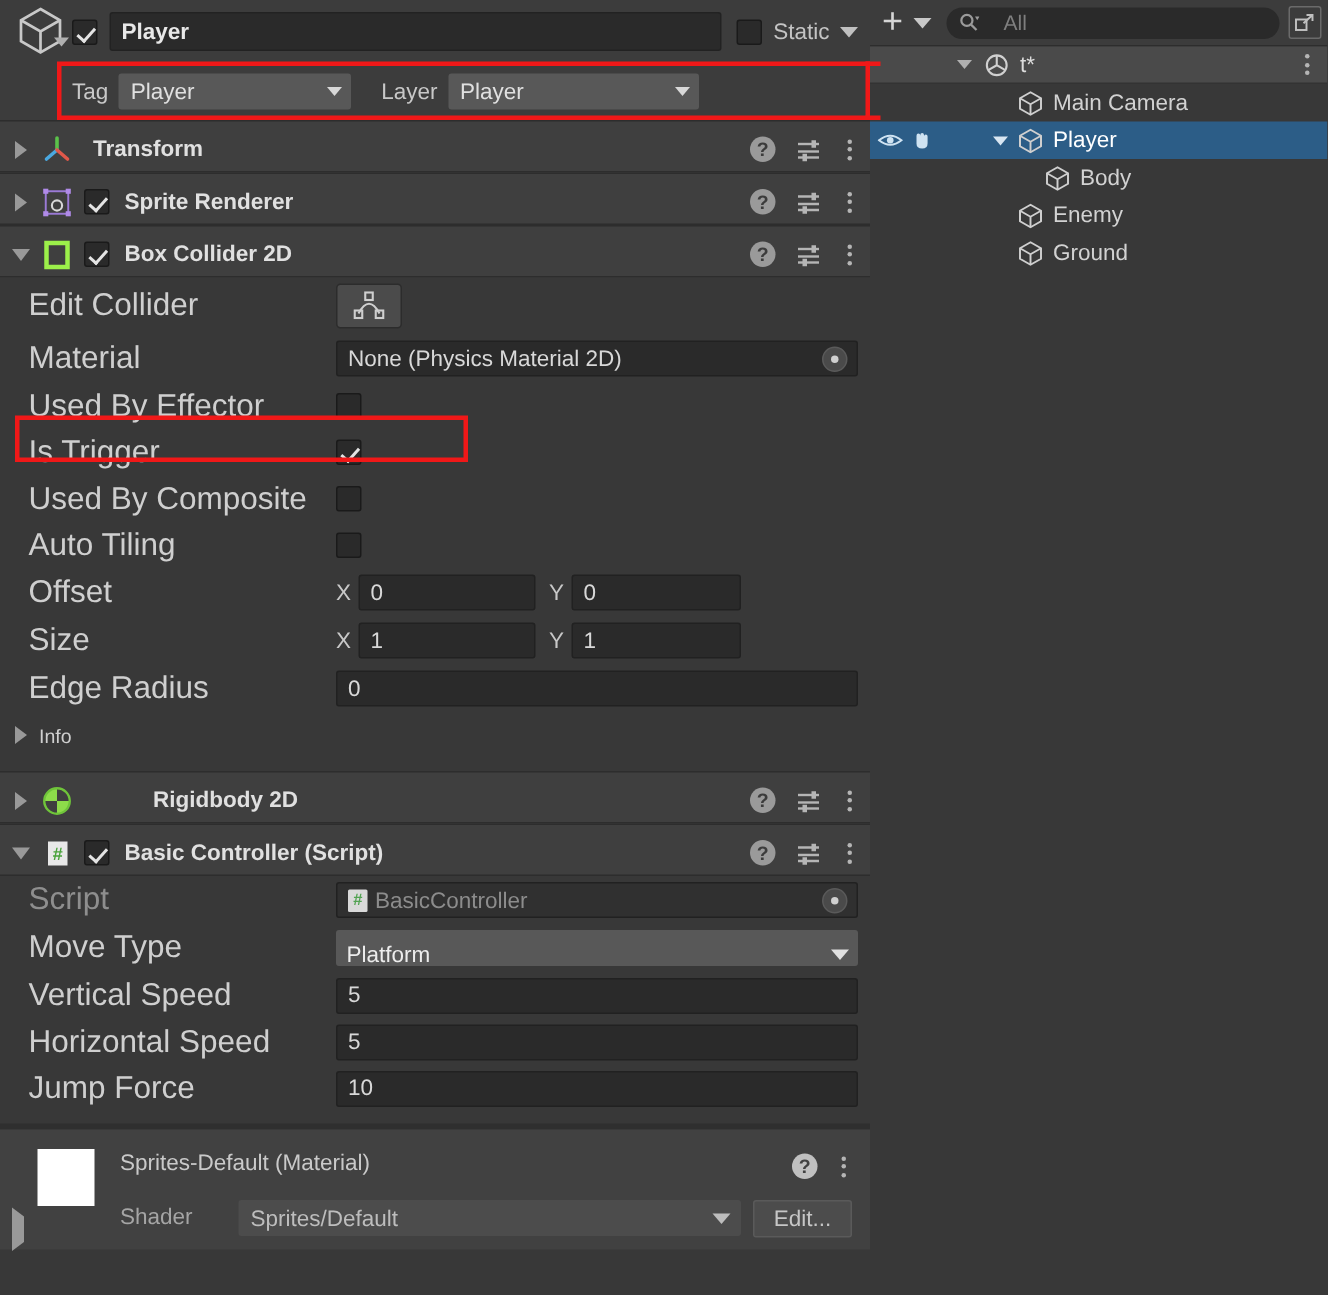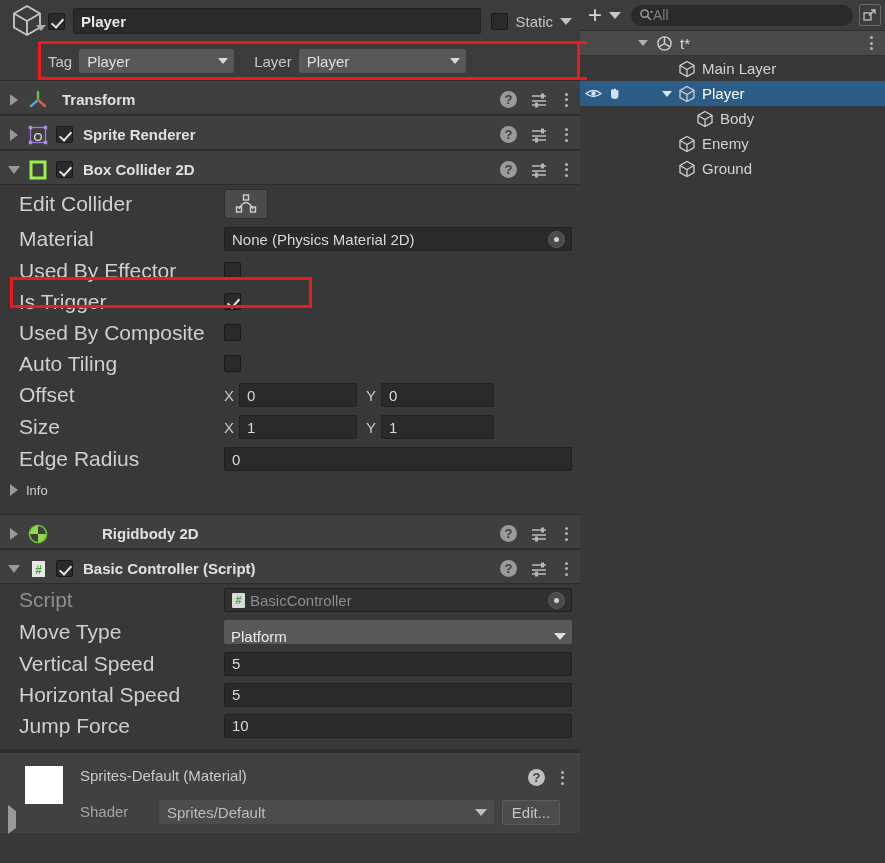--- a/index.html
+++ b/index.html
@@ -189,21 +189,21 @@
   .mat-shader-label { position: absolute; left: 80px; top: 50px; color: #a5a5a5; font-size: 15px; }
   .mat-shader-drop {
     position: absolute; left: 159px; top: 47px;
     width: 335px; height: 24px;
     background: #4c4c4c; border-radius: 2px;
     display: flex; align-items: center; justify-content: space-between;
     padding: 0 7px 0 8px; color: #bdbdbd; font-size: 15px;
   }
   .mat-edit-btn {
     position: absolute; left: 502px; top: 47px;
-    width: 58px; height: 25px;
+    width: 66px; height: 25px;
     background: #4c4c4c; border: 1px solid #5a5a5a; border-radius: 2px;
     display: flex; align-items: center; justify-content: center;
     color: #c6c6c6; font-size: 15px;
   }
   .mat-foldout { position: absolute; left: 8px; top: 58px; }
 
   
   .redbox { position: absolute; border: 3px solid #f01818; pointer-events: none; z-index: 60; }
 
   
@@ -213,21 +213,21 @@
     display: flex; align-items: center; padding: 0 4px 0 8px;
     border-bottom: 1px solid #2d2d2d;
   }
   .h-plus { color: #d6d6d6; font-size: 24px; line-height: 20px; font-weight: 300; }
   .h-plus-caret { margin-left: 7px; width:0;height:0;
     border-left: 6px solid transparent; border-right: 6px solid transparent; border-top: 7px solid #c8c8c8; }
   .h-search {
     flex: 1 1 auto; height: 21px; margin-left: 10px; margin-right: 6px;
     background: #2a2a2a; border-radius: 11px;
     display: flex; align-items: center; padding-left: 8px;
-    color: #7e7e7e; font-size: 14px; gap: 0;
+    color: #7e7e7e; font-size: 14px; gap: 16px;
   }
   .h-expand {
     width: 22px; height: 22px; border: 1px solid #6a6a6a; border-radius: 2px;
     display: flex; align-items: center; justify-content: center; flex: 0 0 22px;
   }
   .scene-row {
     height: 25px; background: #4a4a4a;
     display: flex; align-items: center; padding-right: 8px;
     border-bottom: 1px solid #333;
   }
@@ -613,21 +613,21 @@
         <div class="h-row">
           <span class="h-vis"></span>
           <span class="h-indent" style="width: 24px; display: inline-block;"></span>
           <span style="width: 16px; display: inline-flex; align-items: center;"></span>
           <span class="cubeicon">
             <svg width="18" height="18" viewBox="0 0 18 18">
               <path d="M9 1.5 L16 5.5 L16 12.5 L9 16.5 L2 12.5 L2 5.5 Z" fill="none" stroke="#cfcfcf" stroke-width="1.3"></path>
               <path d="M2 5.5 L9 9.5 L16 5.5 M9 9.5 L9 16.5" fill="none" stroke="#cfcfcf" stroke-width="1.3"></path>
             </svg>
           </span>
-          <span class="h-name">Main Layer</span>
+          <span class="h-name">Main Camera</span>
         </div>
         <div class="h-row sel">
           <span class="h-vis">
             <svg width="17" height="13" viewBox="0 0 17 13">
               <path d="M1 6.5 Q8.5 0.5 16 6.5 Q8.5 12.5 1 6.5 Z" fill="none" stroke="#cfe3f2" stroke-width="1.3"></path>
               <circle cx="8.5" cy="6.5" r="2.2" fill="#cfe3f2"></circle>
             </svg>
             <svg width="15" height="15" viewBox="0 0 15 15">
               <path d="M4 9 L4 4.5 Q4 3 5.3 3 Q6.5 3 6.5 4.5 L6.5 7 L6.5 4 Q6.5 2.6 7.8 2.6 Q9 2.6 9 4 L9 7 L9 5 Q9 3.7 10.2 3.7 Q11.4 3.7 11.4 5 L11.4 9.5 Q11.4 13 7.8 13 Q4 13 4 9.8 Z" fill="#cfe3f2"></path>
             </svg>

